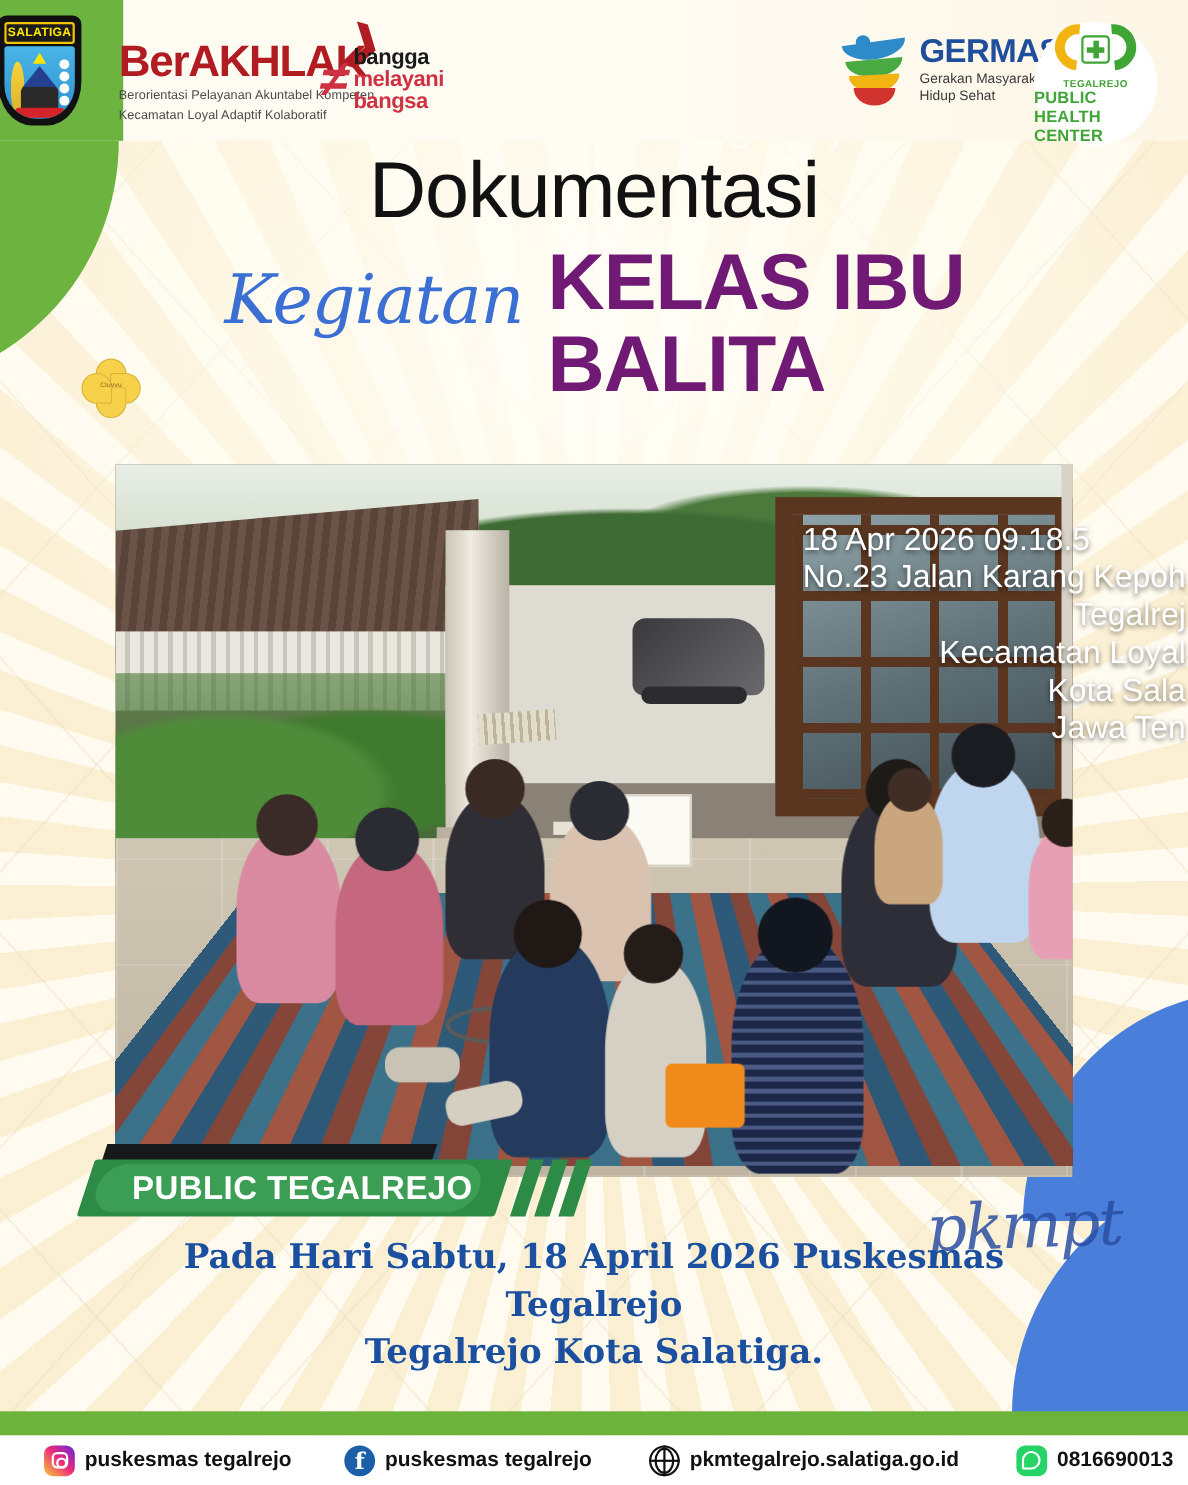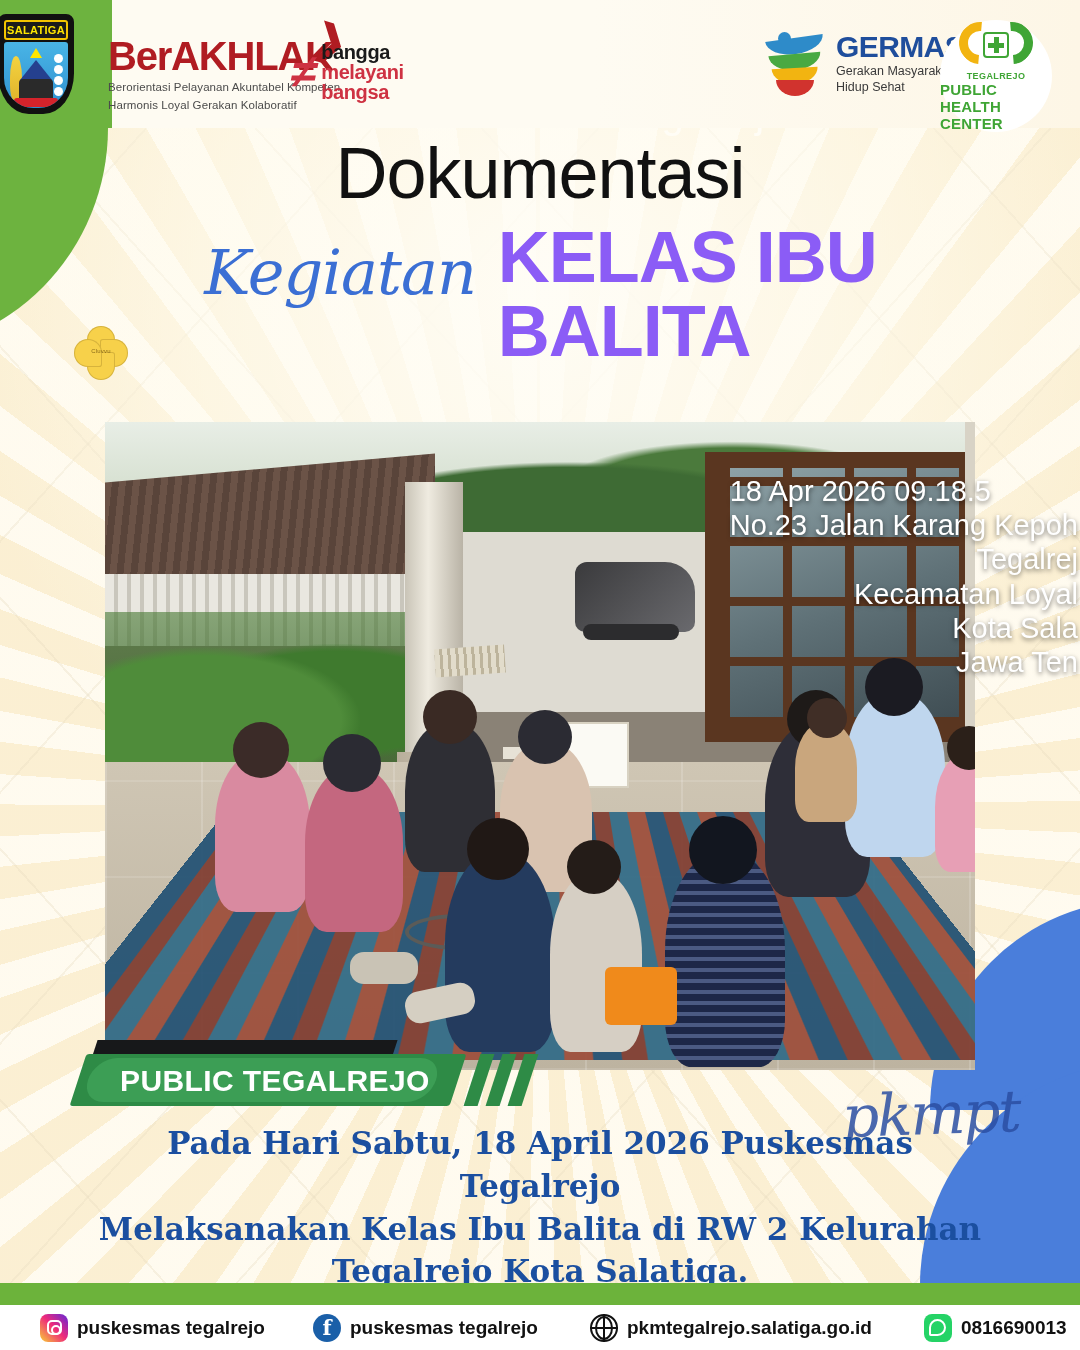--- a/index.html
+++ b/index.html
@@ -196,21 +196,21 @@
   .t-row {
     display:flex; align-items:flex-start; justify-content:center;
     margin-top:8px; padding-left:52px;
   }
   .t-keg {
     font-family:"DejaVu Serif", serif; font-style:italic;
     font-size:62px; color:#3B6FD4; line-height:1;
     margin-top:22px; margin-right:22px; letter-spacing:-1px; white-space:nowrap;
   }
   .t-main {
-    font-size:72px; font-weight:bold; color:#8b5cf6; line-height:1.03;
+    font-size:72px; font-weight:bold; color:#701a75; line-height:1.03;
     letter-spacing:-1px; max-width:430px;
   }
 
   
   .photo {
     position:absolute; left:105px; top:422px; width:870px; height:648px;
     z-index:9; overflow:hidden; background:#8a8276;
   }
   .ph { position:absolute; }
   .sky { left:0; top:0; width:100%; height:120px;
@@ -416,21 +416,21 @@
       </div>
     </div>
   </div>
 
   <div class="berakhlak">
     <div class="big">
       <span>BerAKHLAK</span>
       <span class="tick">❯</span>
     </div>
     <div class="sub">Berorientasi Pelayanan Akuntabel Kompeten</div>
-    <div class="sub">Harmonis Loyal Gerakan Kolaboratif</div>
+    <div class="sub">Kecamatan Loyal Adaptif Kolaboratif</div>
   </div>
 
   <div class="bmb">
     <div class="bmb-mark">≠</div>
     <div class="bmb-txt">
       <div class="l1">bangga</div>
       <div class="l2">melayani</div>
       <div class="l3">bangsa</div>
     </div>
   </div>
@@ -534,21 +534,20 @@
     <div class="kabar-green"></div>
     <div class="kabar-inner"></div>
     <div class="kabar-text">PUBLIC TEGALREJO</div>
     <div class="kabar-slash ks1"></div>
     <div class="kabar-slash ks2"></div>
     <div class="kabar-slash ks3"></div>
   </div>
 
   <div class="caption">
     <div>Pada Hari Sabtu, 18 April 2026 Puskesmas Tegalrejo</div>
-    <div>Melaksanakan Kelas Ibu Balita di RW 2 Kelurahan</div>
     <div>Tegalrejo Kota Salatiga.</div>
   </div>
 
   <div class="foot-green"></div>
   <div class="foot-white">
     <div class="foot-item fi1">
       <span class="ig-icon">
           <i></i>
         </span>
       <span>puskesmas tegalrejo</span>

